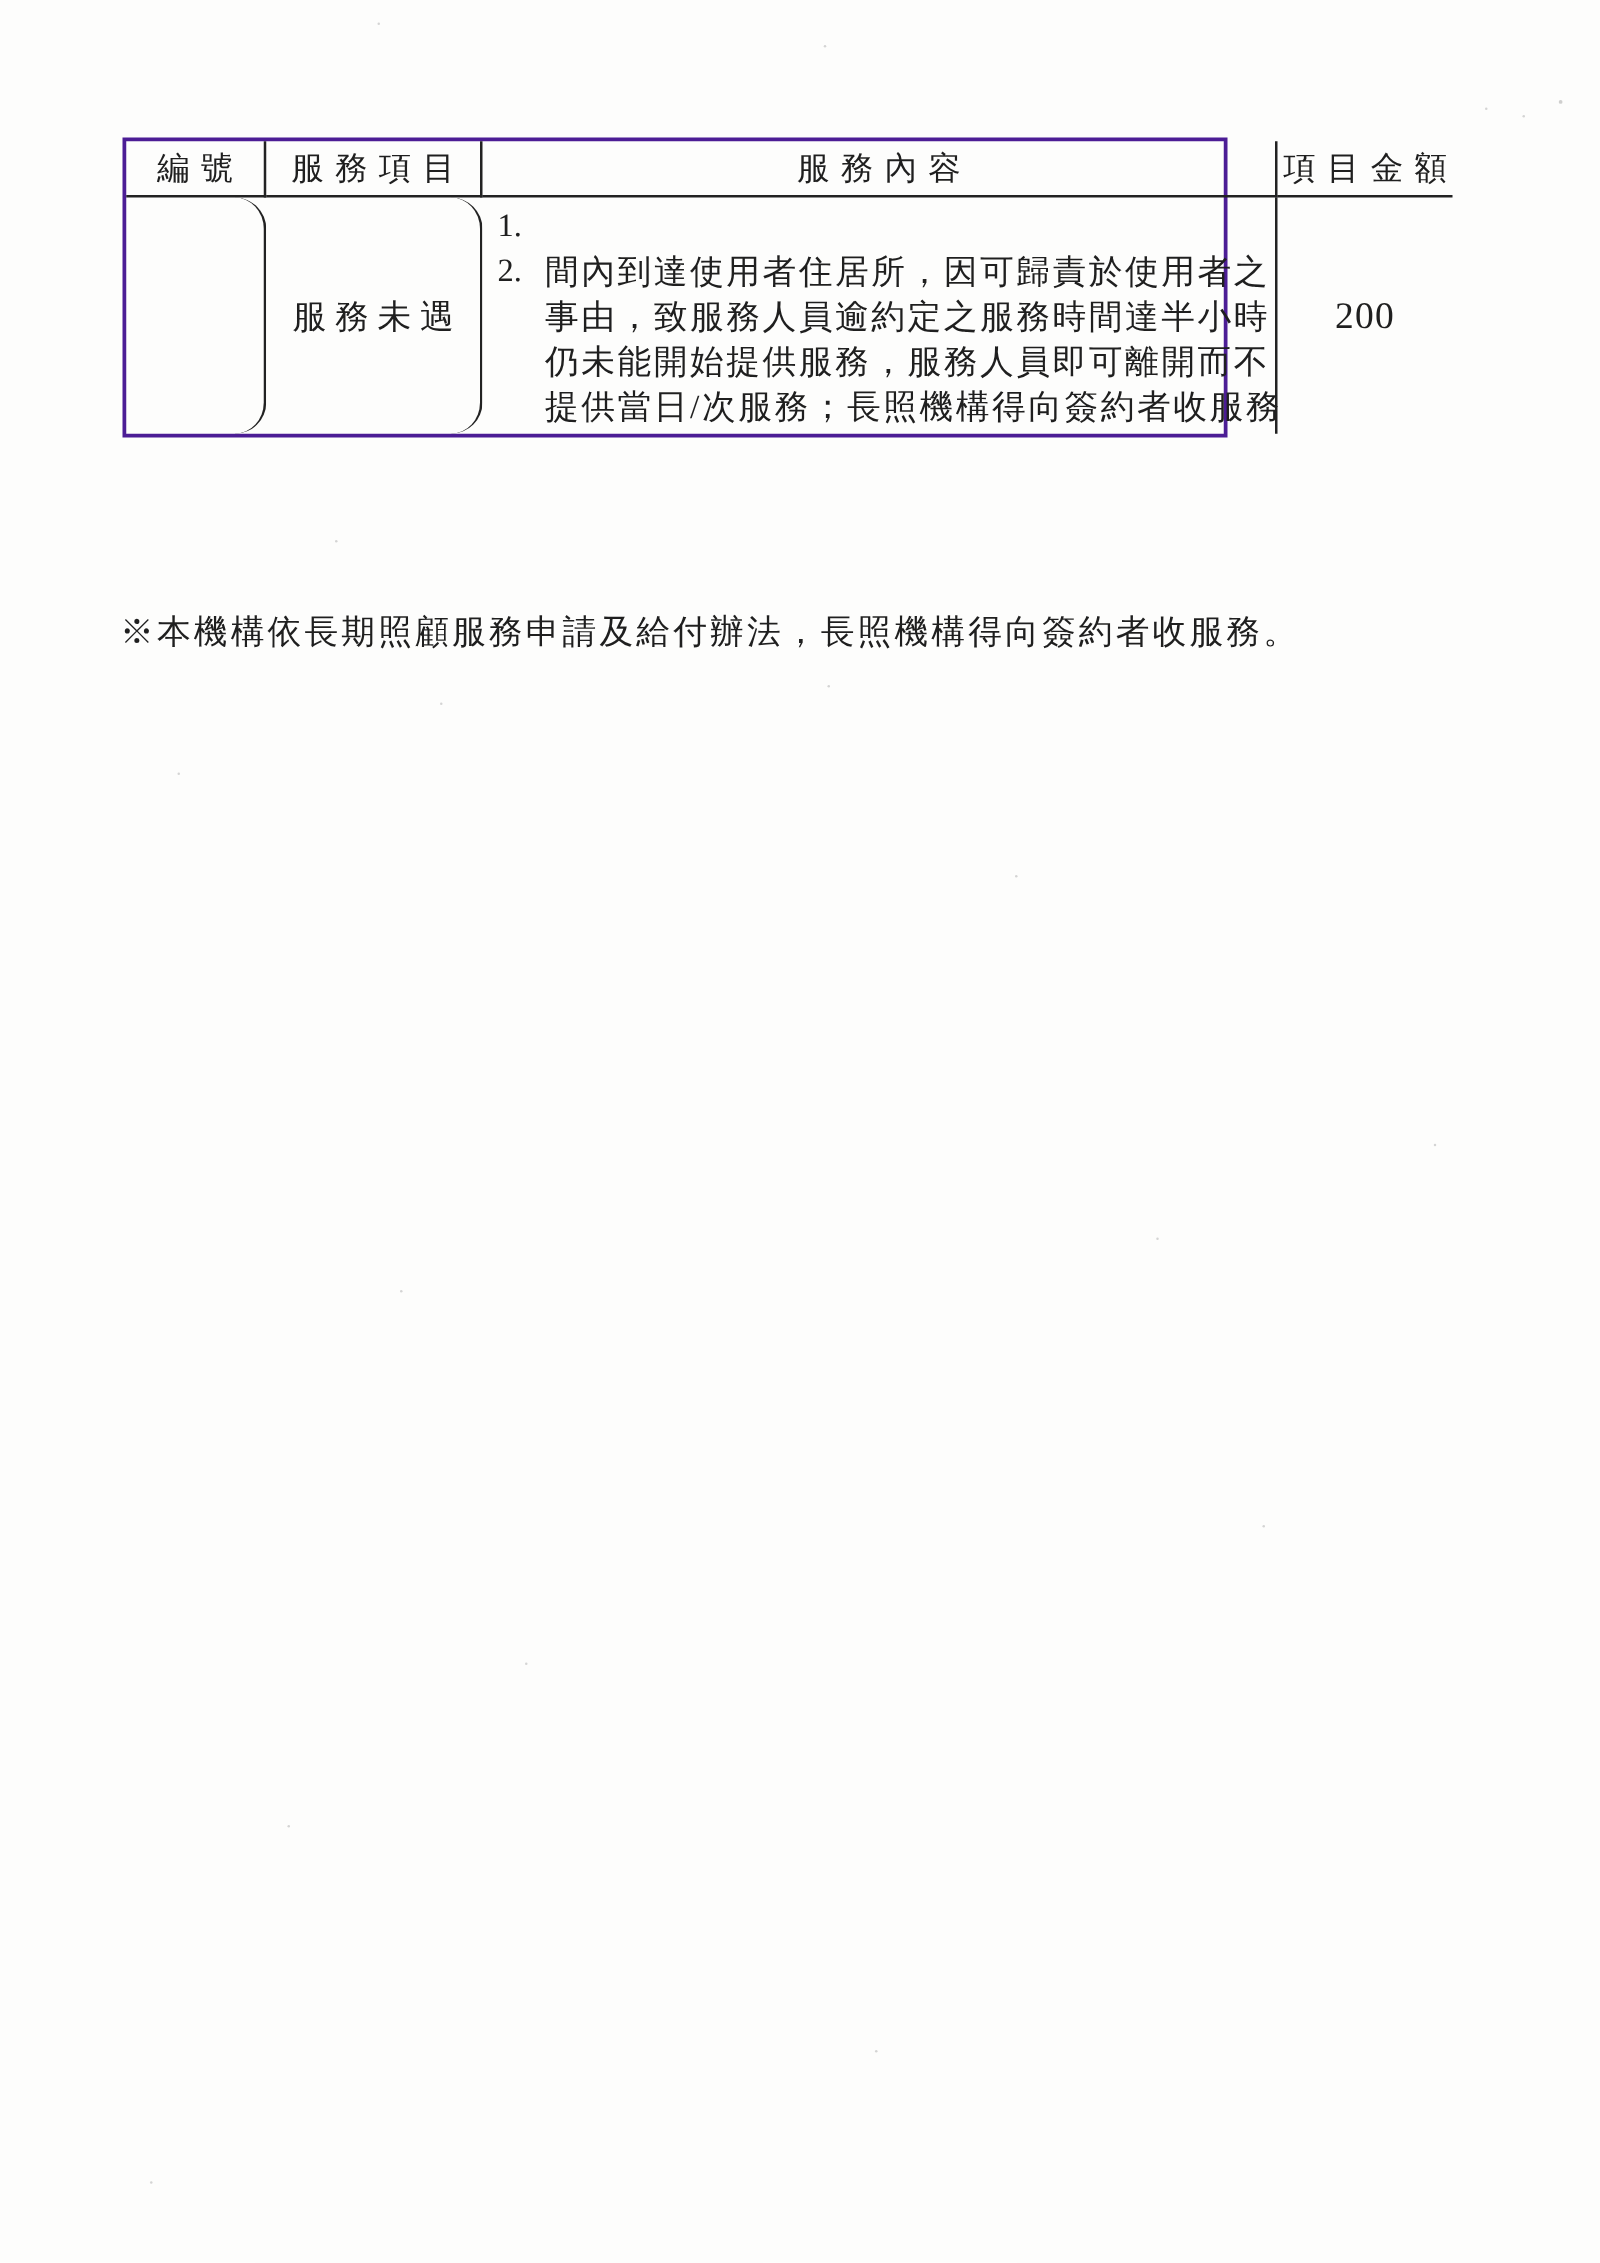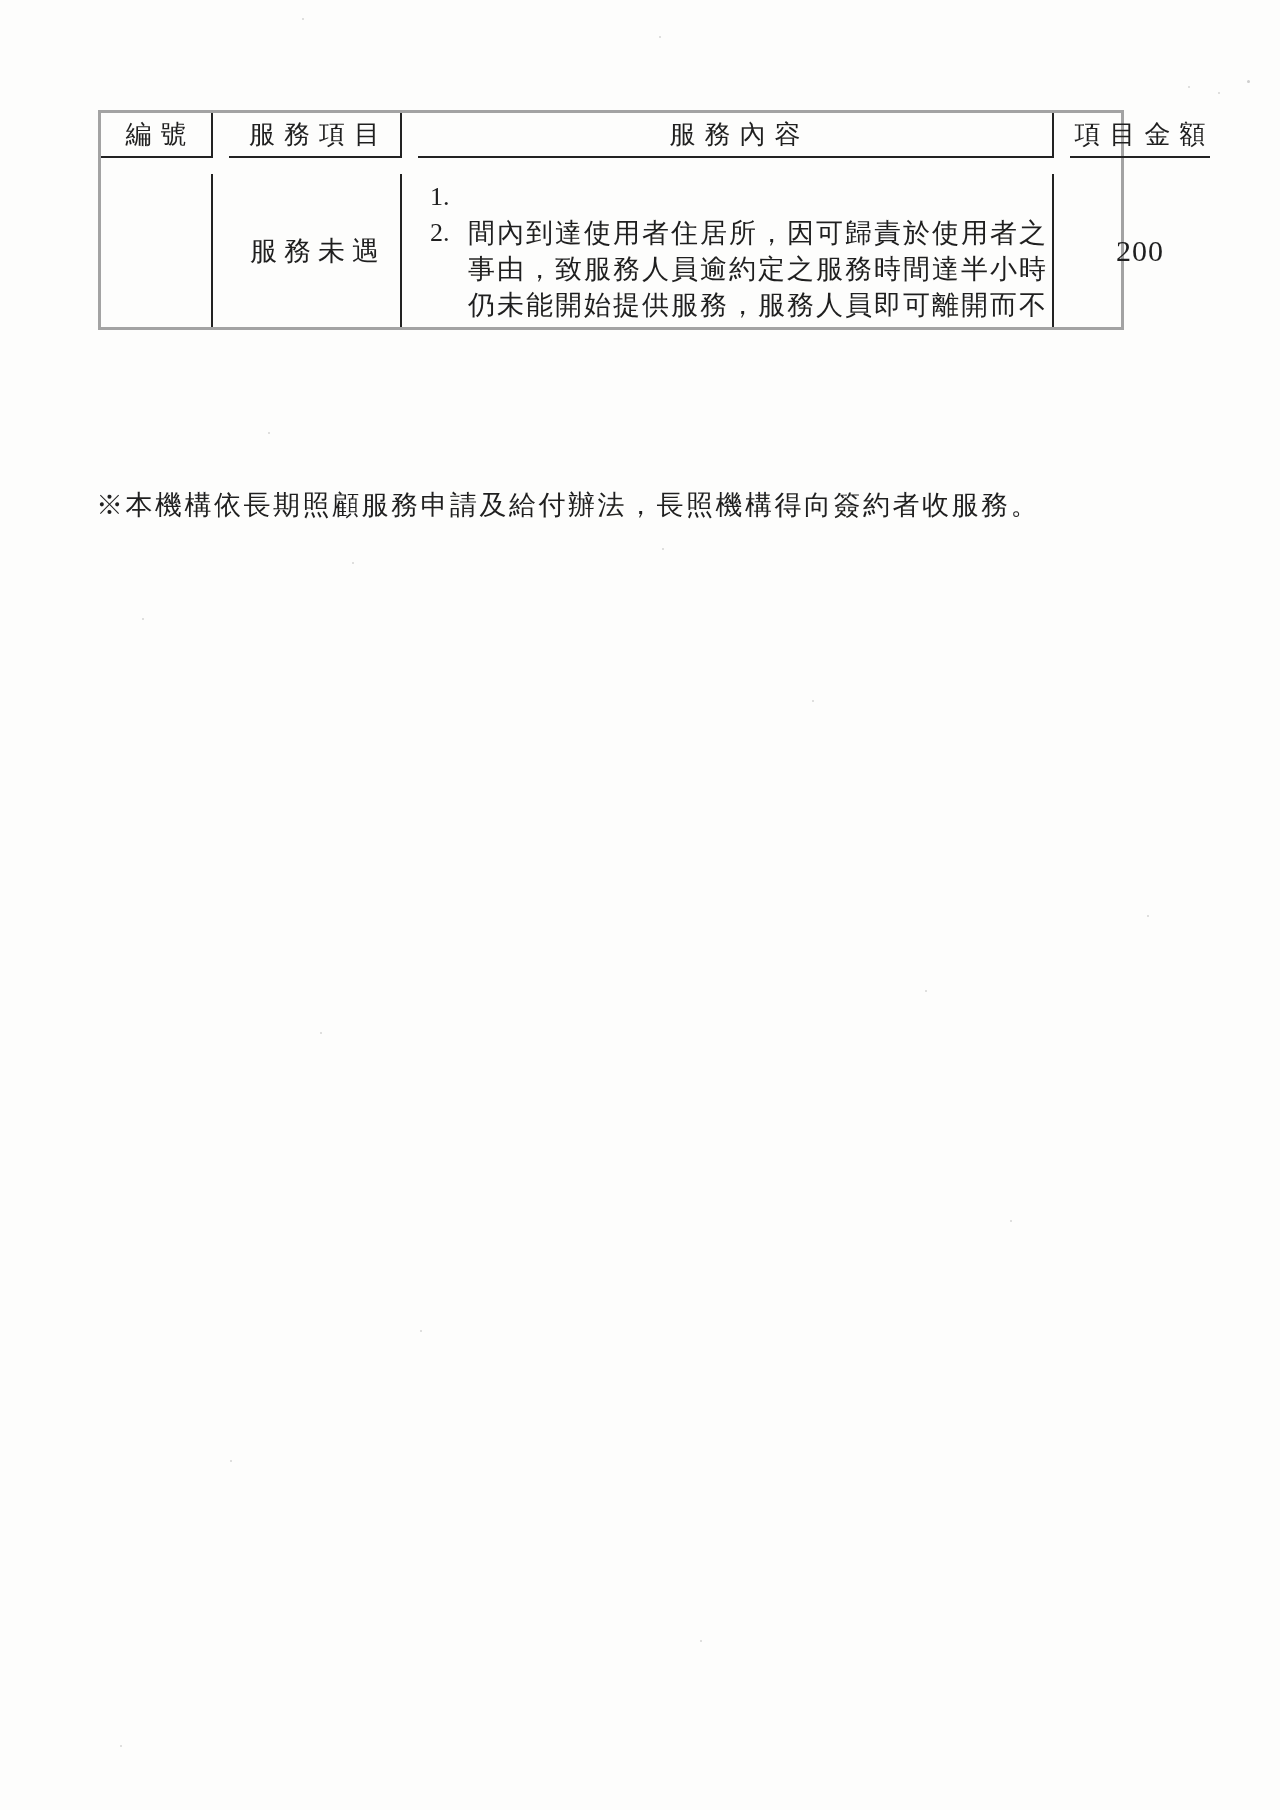--- a/index.html
+++ b/index.html
@@ -18,47 +18,47 @@
   .page {
     position: absolute;
     inset: 0;
     background: #fdfdfc;
   }
   
   .doc-table {
     position: absolute;
     left: 98px;
     top: 110px;
-    width: 1026px;
+    width: 884px;
     box-sizing: border-box;
-    border: 3px solid #a3a3a3;
+    border: 3px solid #4c1d95;
     display: grid;
     grid-template-columns: 112px 173px 636px 140px;
     grid-template-rows: 45px auto;
     background: transparent;
-    gap: 16px;
   }
   .cell {
     box-sizing: border-box;
   }
   .v-border { border-right: 2px solid #222; }
   .h-border { border-bottom: 2px solid #222; }
   .th {
     display: flex;
     align-items: center;
     justify-content: center;
     font-size: 26px;
     letter-spacing: 9px;
     text-indent: 9px; 
     white-space: nowrap;
   }
   .td-center {
     display: flex;
     align-items: center;
     justify-content: center;
+    border-radius: 25px;
   }
   .service-item-text {
     font-size: 27px;
     letter-spacing: 7px;
     text-indent: 7px;
     white-space: nowrap;
   }
   .amount-text {
     font-size: 30px;
     letter-spacing: 1px;
@@ -138,20 +138,21 @@
         <div class="item-number">1.</div>
         <div class="item-lines">
         </div>
       </div>
       <div class="list-item">
         <div class="item-number">2.</div>
         <div class="item-lines">
           <div class="content-line">間內到達使用者住居所，因可歸責於使用者之</div>
           <div class="content-line">事由，致服務人員逾約定之服務時間達半小時</div>
           <div class="content-line">仍未能開始提供服務，服務人員即可離開而不</div>
+          <div class="content-line">提供當日/次服務；長照機構得向簽約者收服務</div>
         </div>
       </div>
     </div>
     <div class="cell td-center">
       <span class="amount-text">200</span>
     </div>
   </div>
 
   <div class="footnote">※本機構依長期照顧服務申請及給付辦法，長照機構得向簽約者收服務。</div>
 

